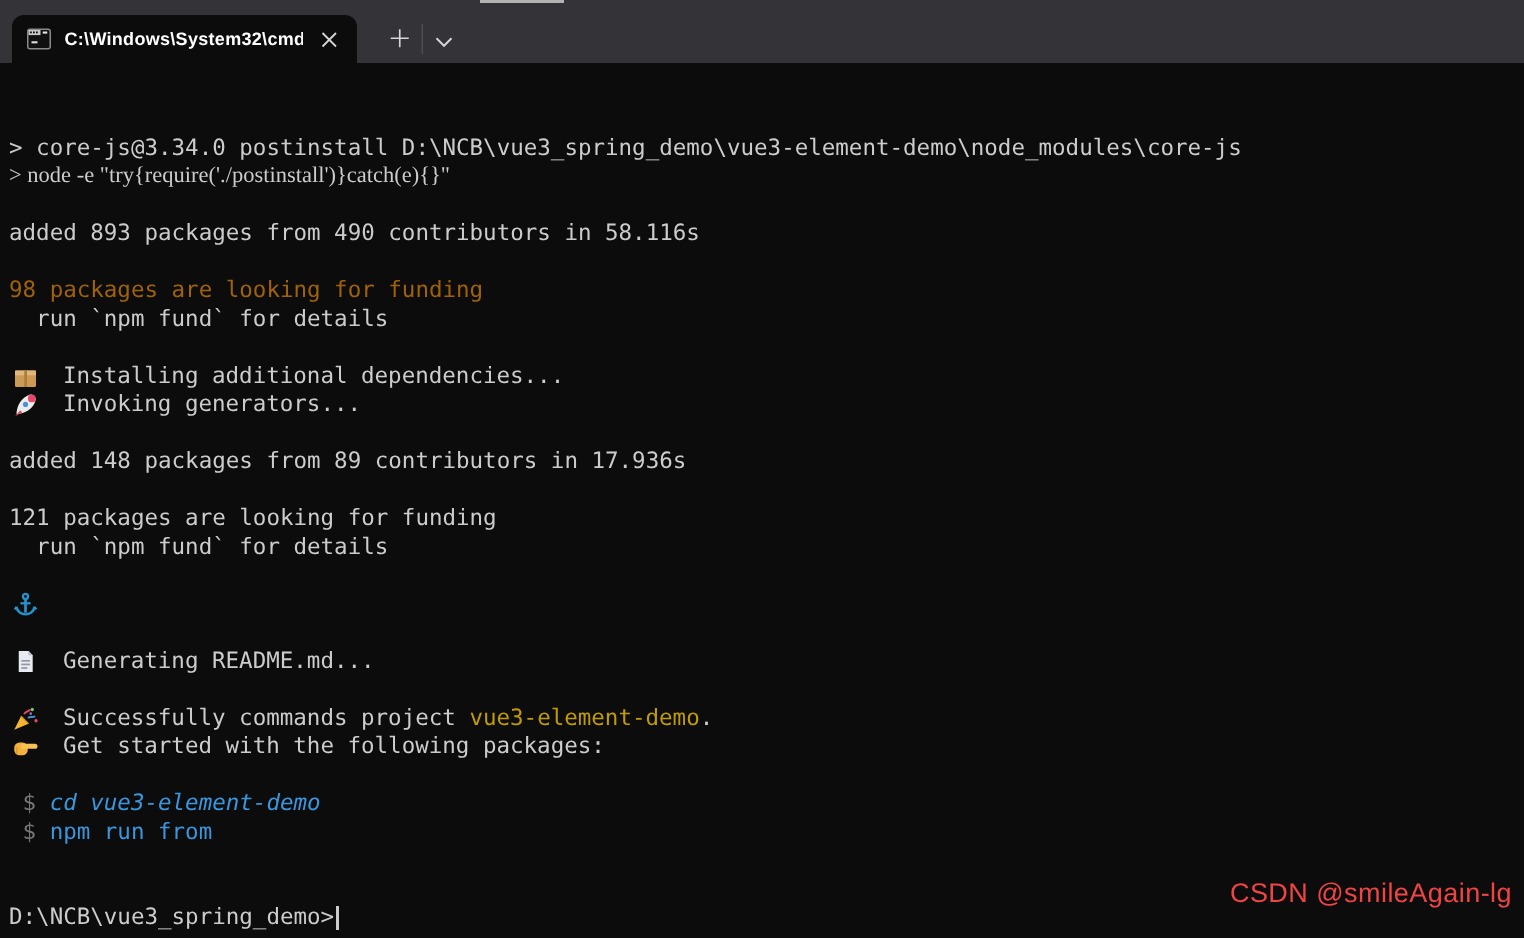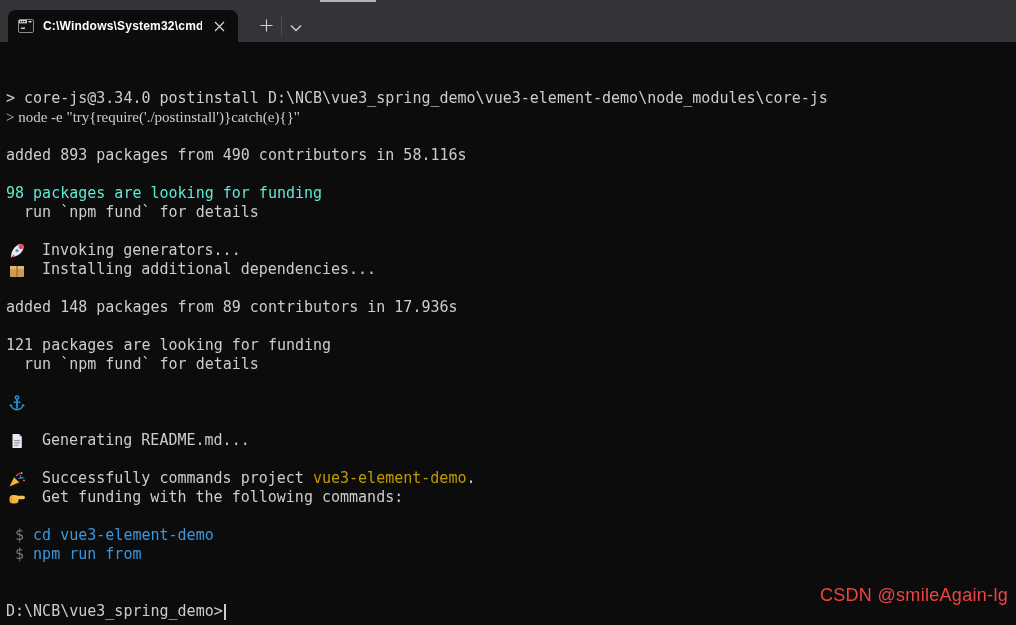--- a/index.html
+++ b/index.html
@@ -107,38 +107,38 @@
 
 <div class="top-sliver"></div>
 
 <div class="terminal">
   <div>
       <div class="t-line"><span style="color: rgb(204, 204, 204);">&gt; core-js@3.34.0 postinstall D:\NCB\vue3_spring_demo\vue3-element-demo\node_modules\core-js</span></div>
       <div class="t-line"><span style="color: rgb(204, 204, 204); font-family: Liberation Serif, serif;">&gt; node -e "try{require('./postinstall')}catch(e){}"</span></div>
       <div class="t-line"></div>
       <div class="t-line"><span style="color: rgb(204, 204, 204);">added 893 packages from 490 contributors in 58.116s</span></div>
       <div class="t-line"></div>
-      <div class="t-line"><span style="color: #5eead4;">98 packages are looking for funding</span></div>
+      <div class="t-line"><span style="color: #a16207;">98 packages are looking for funding</span></div>
       <div class="t-line"><span style="color: rgb(204, 204, 204);">  run `npm fund` for details</span></div>
       <div class="t-line"></div>
+      <div class="t-line"><span class="t-icon">
+    <svg width="18" height="18" viewBox="0 0 18 18">
+      <rect x="2" y="5" width="14" height="11" rx="1" fill="#cd9a55"></rect>
+      <rect x="2" y="5" width="14" height="3.2" fill="#e2b578"></rect>
+      <rect x="8.2" y="5" width="1.8" height="11" fill="#a97c3c"></rect>
+    </svg>
+  </span><span style="color: rgb(204, 204, 204);">Installing additional dependencies...</span></div>
       <div class="t-line"><span class="t-icon">
     <svg width="18" height="18" viewBox="0 0 18 18">
       <path d="M3 15 C3 10 6 4 12 2 C14 1.8 16 3.5 15.8 5.5 C14.5 11.5 8.5 15 3 15 Z" fill="#ececec"></path>
       <circle cx="13.2" cy="4.6" r="2.6" fill="#e5486b"></circle>
       <circle cx="9" cy="8.6" r="1.7" fill="#4a90d9"></circle>
       <path d="M2 16.5 L5.5 12.5 L6.8 14 Z" fill="#e5486b"></path>
     </svg>
   </span><span style="color: rgb(204, 204, 204);">Invoking generators...</span></div>
-      <div class="t-line"><span class="t-icon">
-    <svg width="18" height="18" viewBox="0 0 18 18">
-      <rect x="2" y="5" width="14" height="11" rx="1" fill="#cd9a55"></rect>
-      <rect x="2" y="5" width="14" height="3.2" fill="#e2b578"></rect>
-      <rect x="8.2" y="5" width="1.8" height="11" fill="#a97c3c"></rect>
-    </svg>
-  </span><span style="color: rgb(204, 204, 204);">Installing additional dependencies...</span></div>
       <div class="t-line"></div>
       <div class="t-line"><span style="color: rgb(204, 204, 204);">added 148 packages from 89 contributors in 17.936s</span></div>
       <div class="t-line"></div>
       <div class="t-line"><span style="color: rgb(204, 204, 204);">121 packages are looking for funding</span></div>
       <div class="t-line"><span style="color: rgb(204, 204, 204);">  run `npm fund` for details</span></div>
       <div class="t-line"></div>
       <div class="t-line"><span class="t-icon">
     <svg width="18" height="18" viewBox="0 0 18 18">
       <circle cx="9" cy="3.6" r="1.7" fill="none" stroke="#2593cc" stroke-width="1.5"></circle>
       <line x1="9" y1="5.4" x2="9" y2="14.5" stroke="#2593cc" stroke-width="1.8"></line>
@@ -168,23 +168,23 @@
       <circle cx="16" cy="10.5" r="1.1" fill="#e5486b"></circle>
       <circle cx="12.5" cy="5.8" r="0.9" fill="#8e6bbf"></circle>
     </svg>
   </span><span style="color: rgb(204, 204, 204);">Successfully commands project </span><span style="color: rgb(193, 156, 0);">vue3-element-demo</span><span style="color: rgb(204, 204, 204);">.</span></div>
       <div class="t-line"><span class="t-icon">
     <svg width="18" height="18" viewBox="0 0 18 18">
       <rect x="1.5" y="6" width="9" height="8.5" rx="3.5" fill="#f3b23e"></rect>
       <rect x="6" y="6.8" width="11" height="3.4" rx="1.7" fill="#f6c155"></rect>
       <path d="M3 9 C3.5 10.5 3.5 12 3 13.5" stroke="#d9992b" stroke-width="1" fill="none"></path>
     </svg>
-  </span><span style="color: rgb(204, 204, 204);">Get funding with the following commands:</span></div>
+  </span><span style="color: rgb(204, 204, 204);">Get started with the following packages:</span></div>
       <div class="t-line"></div>
-      <div class="t-line"><span style="color: rgb(118, 118, 118);"> $ </span><span style="color: rgb(58, 150, 221);">cd vue3-element-demo</span></div>
+      <div class="t-line"><span style="color: rgb(118, 118, 118);"> $ </span><span style="color: rgb(58, 150, 221); font-style: italic;">cd vue3-element-demo</span></div>
       <div class="t-line"><span style="color: rgb(118, 118, 118);"> $ </span><span style="color: rgb(58, 150, 221);">npm run from</span></div>
       <div class="t-line"></div>
       <div class="t-line"></div>
       <div class="t-line"><span style="color: rgb(204, 204, 204);">D:\NCB\vue3_spring_demo&gt;</span><span class="cursor"></span></div>
     </div>
 </div>
 
 <div class="watermark">CSDN @smileAgain-lg</div>
 
 </body></html>

